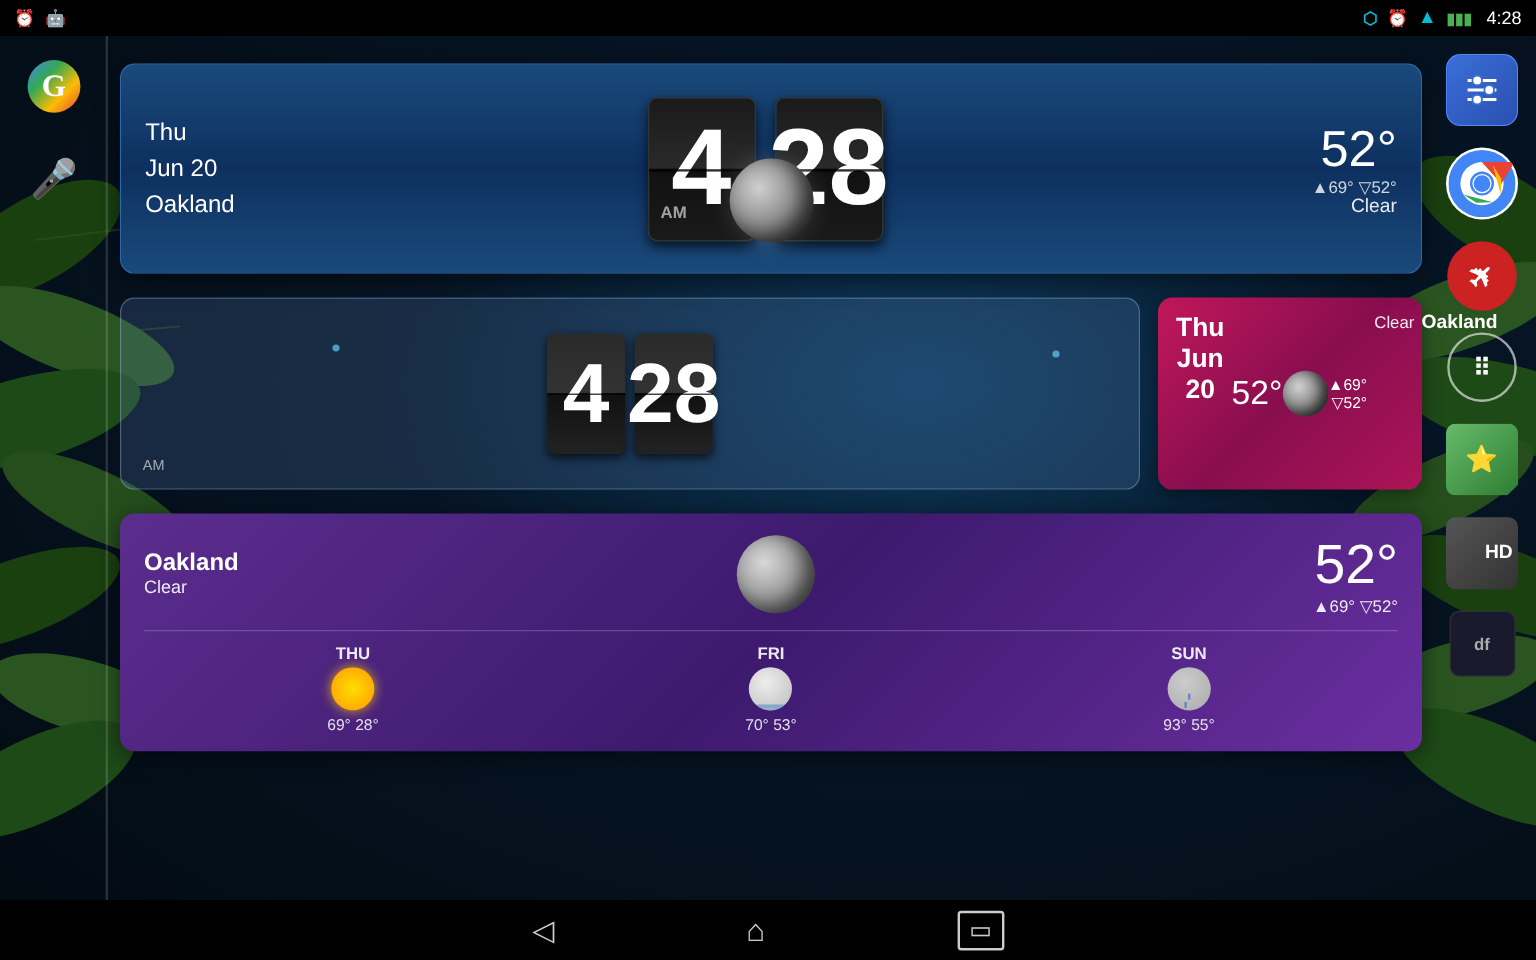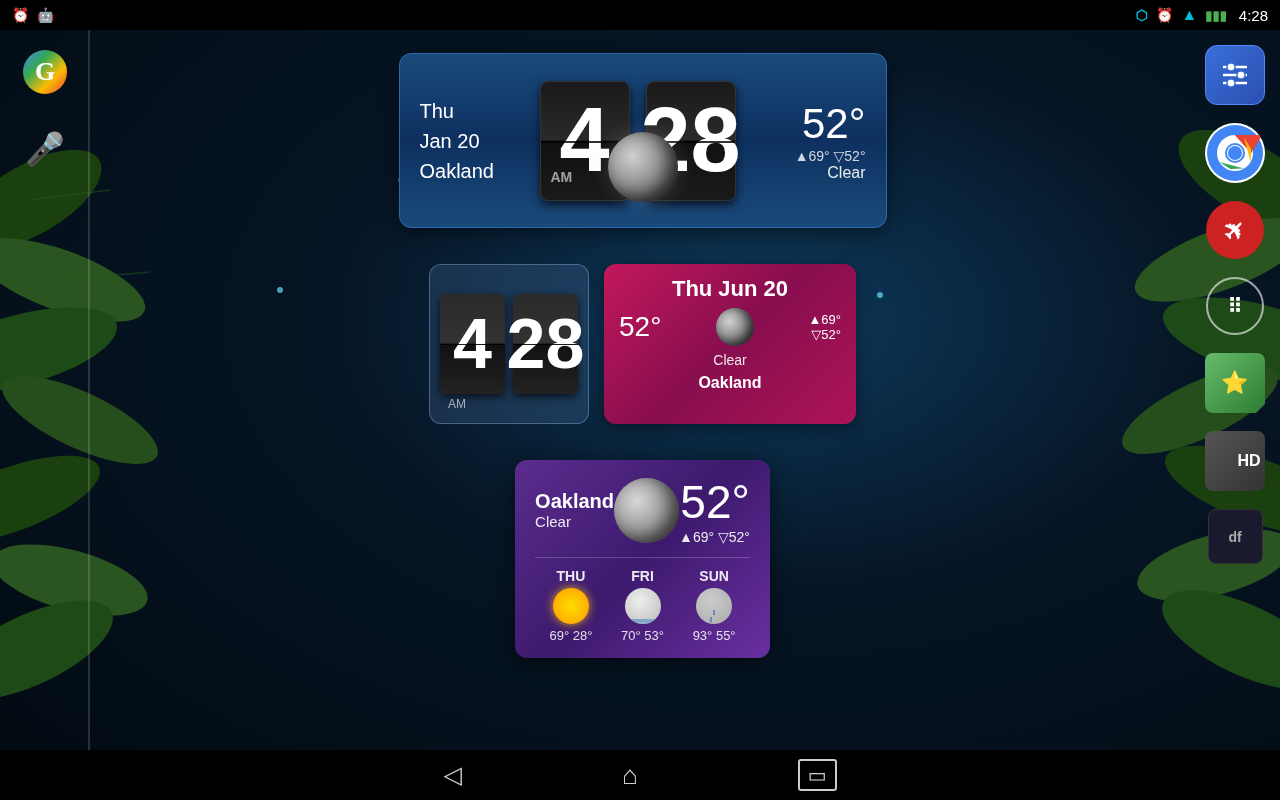--- a/index.html
+++ b/index.html
@@ -151,23 +151,22 @@
     }
 
     
     .main-content {
       position: absolute;
       left: 100px; right: 95px;
       top: 38px; bottom: 55px;
       z-index: 10;
       display: flex;
       flex-direction: column;
-      gap: 36px;
+      gap: 20px;
       padding-top: 15px;
-      align-items: center;
     }
 
     
     .flip-clock-widget {
       background: linear-gradient(180deg, #1a4a7a 0%, #0d3060 50%, #1a4a7a 100%);
       border: 1px solid #2a6aaa;
       border-radius: 12px;
       height: 175px;
       display: flex;
       align-items: center;
@@ -329,25 +328,25 @@
       color: white;
       font-size: 50px;
       font-weight: bold;
       margin-bottom: 8px;
     }
 
     
     .weather-card {
       background: linear-gradient(135deg, #c2185b, #880e4f, #ad1457);
       border-radius: 12px;
-      width: 252px;
+      width: 220px;
       padding: 12px 15px;
       color: white;
       display: flex;
-      flex-direction: column;
+      flex-direction: row;
       gap: 6px;
       box-shadow: 0 4px 15px rgba(0,0,0,0.4);
     }
 
     .weather-card-date {
       font-size: 22px;
       font-weight: bold;
       text-align: center;
     }
 
@@ -609,21 +608,21 @@
   <div class="app-icon app-icon-df" style="width:55px;height:55px;background:#1a1a2e;border-radius:8px;display:flex;align-items:center;justify-content:center;border:1px solid #333;">
     <span style="color:#aaa;font-size:14px;font-weight:bold;">df</span>
   </div>
 </div>
 
 <div class="main-content">
 
   <div class="flip-clock-widget">
     <div class="flip-clock-date">
       <div>Thu</div>
-      <div>Jan 20</div>
+      <div>Jun 20</div>
       <div>Oakland</div>
     </div>
 
     <div class="flip-clock-time">
       <div style="position:relative;">
         <div class="flip-digit">
           <span>4</span>
           <span class="flip-am">AM</span>
         </div>
       </div>

